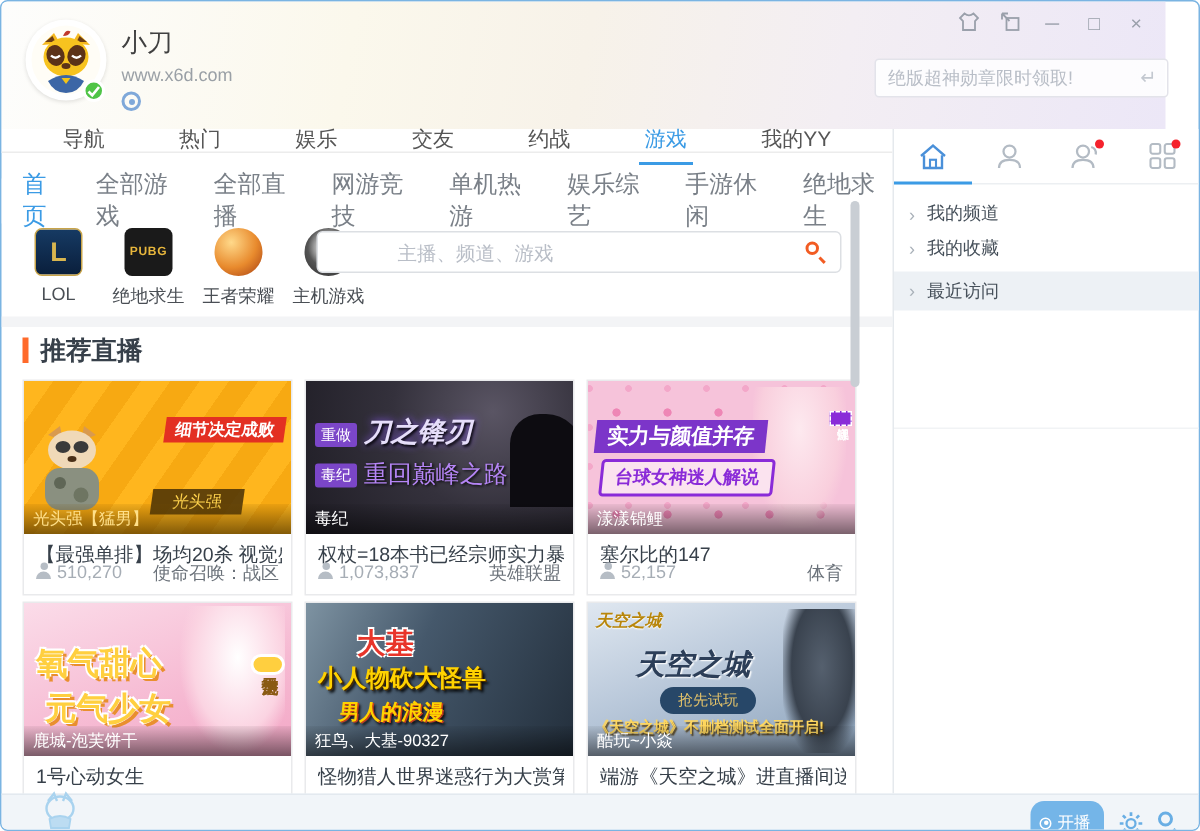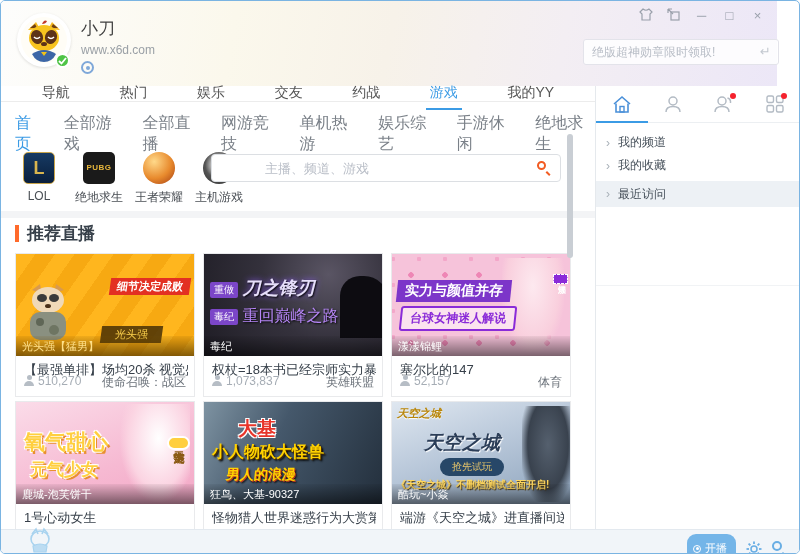--- a/index.html
+++ b/index.html
@@ -129,21 +129,21 @@
   .t3 .l2 { position:absolute; left:8px; top:52px; background:#fbe3ef; color:#8a2bd8; font-size:12px;
         font-weight:bold; padding:2px 8px; border:2px solid #8a2bd8; border-radius:3px; transform:skewX(-6deg); }
   .t3 .side { position:absolute; right:2px; top:20px; writing-mode:vertical-rl; background:#8a2bd8;
         color:#fff; font-size:8px; padding:4px 1px; border:1px dashed #fff; }
   
   .t4 { background:linear-gradient(160deg,#fbdce9 0%,#f6b9d2 60%,#f3a8c6 100%); }
   .t4 .girl { position:absolute; right:4px; top:2px; width:70px; height:98px;
         background:radial-gradient(ellipse at 55% 35%,#ffffff 0%,#fbd4e2 55%,transparent 72%); }
   .t4 .l1 { position:absolute; left:8px; top:26px; font-size:21px; font-weight:bold; color:#ffcf3f;
         text-shadow:-1px -1px 0 #fff,1px -1px 0 #fff,-1px 1px 0 #fff,2px 2px 0 #e98f2e; }
-  .t4 .l2 { position:absolute; left:14px; top:56px; font-size:17px; font-weight:bold; color:#ffcf3f;
+  .t4 .l2 { position:absolute; left:14px; top:56px; font-size:21px; font-weight:bold; color:#ffcf3f;
         text-shadow:-1px -1px 0 #fff,1px -1px 0 #fff,-1px 1px 0 #fff,2px 2px 0 #e98f2e; }
   .t4 .side { position:absolute; right:4px; top:34px; writing-mode:vertical-rl; background:#ffcf3f;
         color:#8a5a14; font-size:11px; font-weight:bold; padding:5px 2px; border-radius:8px;
         border:2px solid #fff; }
   
   .t5 { background:linear-gradient(115deg,#7e93a2 0%,#45586b 40%,#232f3c 100%); }
   .t5 .l1 { position:absolute; left:34px; top:14px; font-size:19px; font-weight:bold; color:#e8352a;
         text-shadow:-1px -1px 0 #fff,1px -1px 0 #fff,-1px 1px 0 #fff,1px 1px 0 #fff; }
   .t5 .l2 { position:absolute; left:8px; top:40px; font-size:16px; font-weight:bold; color:#ffd200;
         text-shadow:1px 1px 0 #4a2c00,2px 2px 2px #000; }

